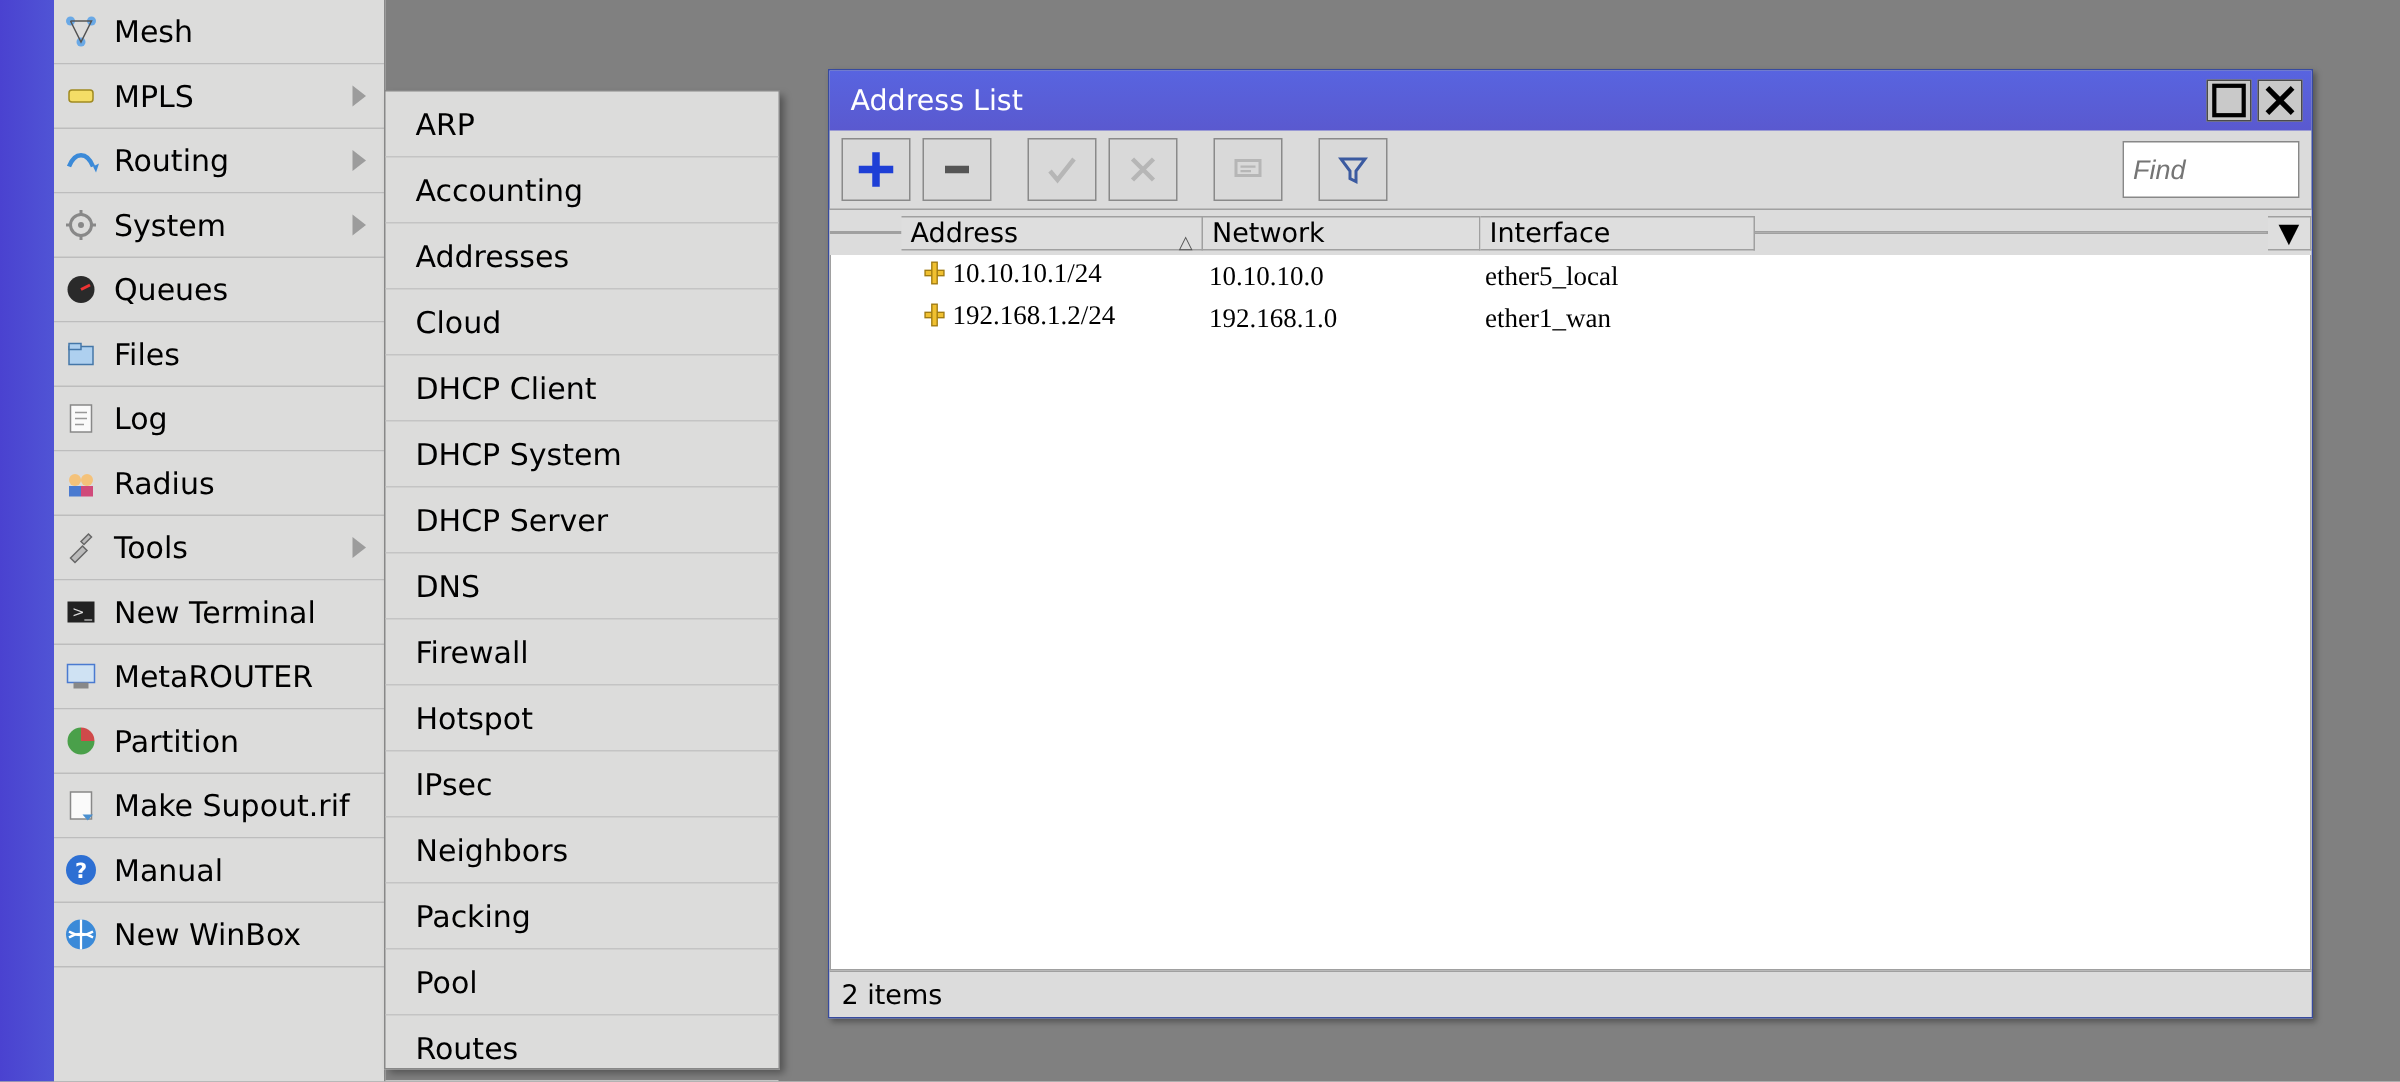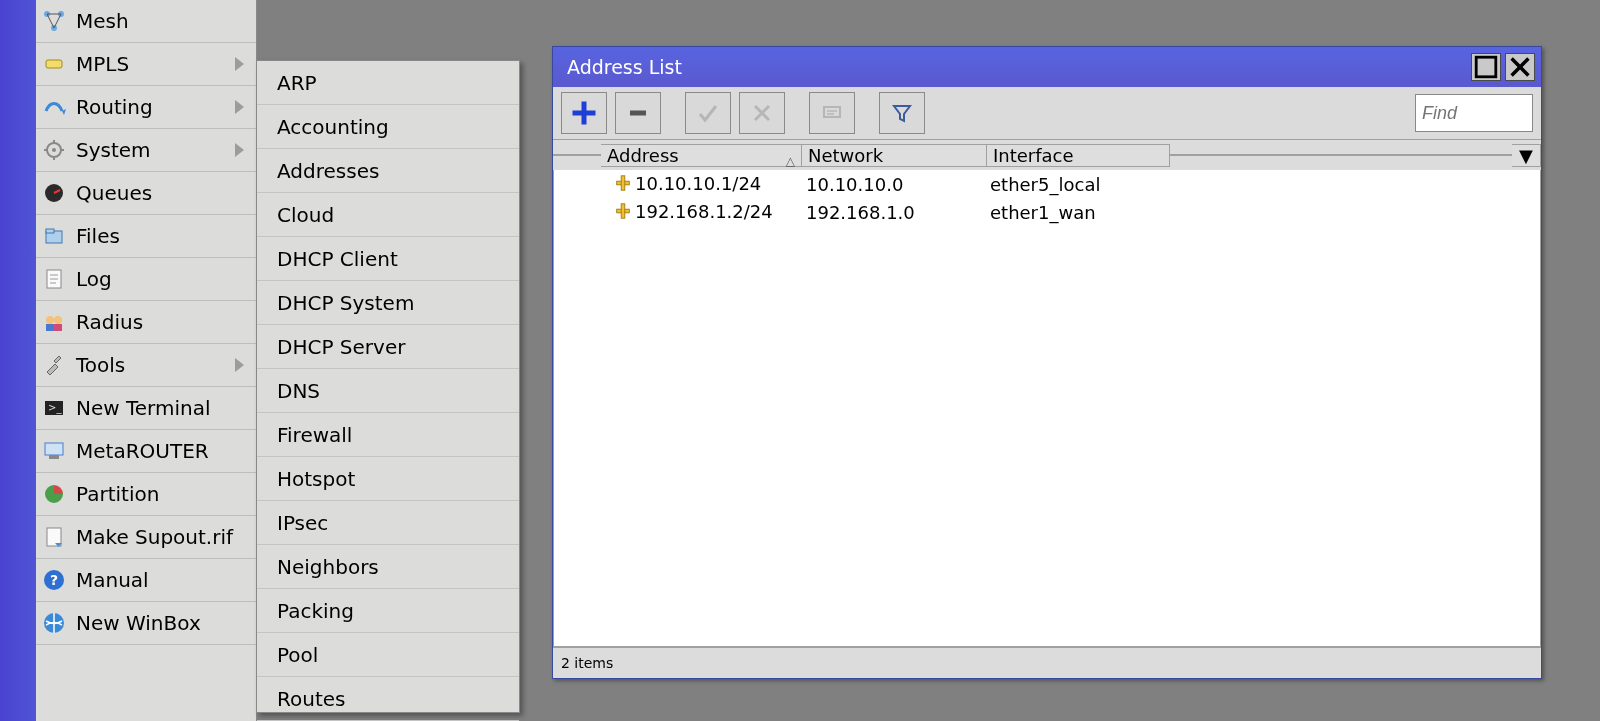--- a/index.html
+++ b/index.html
@@ -109,29 +109,29 @@
   .th{
     border:1px solid #a0a0a0;border-left:none;
     display:flex;align-items:center;padding-left:6px;position:relative;
     background:#dedede;
   }
   .th:first-child{border-left:1px solid #a0a0a0;}
   .th .sort{position:absolute;right:6px;top:9px;font-size:12px;color:#555;}
   .th.dropdown{justify-content:center;padding:0;}
   .tbody{
     flex:1;background:#fff;border:1px solid #a0a0a0;border-top:none;
-    overflow:auto;font-size:18px;
+    overflow:auto;font-size:18px;font-family:Liberation Serif, serif;
   }
   .trow{display:flex;height:28px;align-items:center;}
   .td{padding-left:6px;}
   .addr-icon{display:inline-block;margin-right:3px;margin-left:8px;vertical-align:middle;}
   .addr-icon svg{width:18px;height:18px;}
   .statusbar{
     height:30px;border-top:1px solid #a0a0a0;
-    display:flex;align-items:center;padding-left:8px;font-size:14px;
+    display:flex;align-items:center;padding-left:8px;font-size:18px;
     background:#dcdcdc;
   }
   .col0{width:40px;}
   .col1{width:194px;}
   .col2{width:178px;}
   .col3{width:176px;}
   .col4{flex:1;}
   .col5{width:28px;}
 </style>
 </head>

